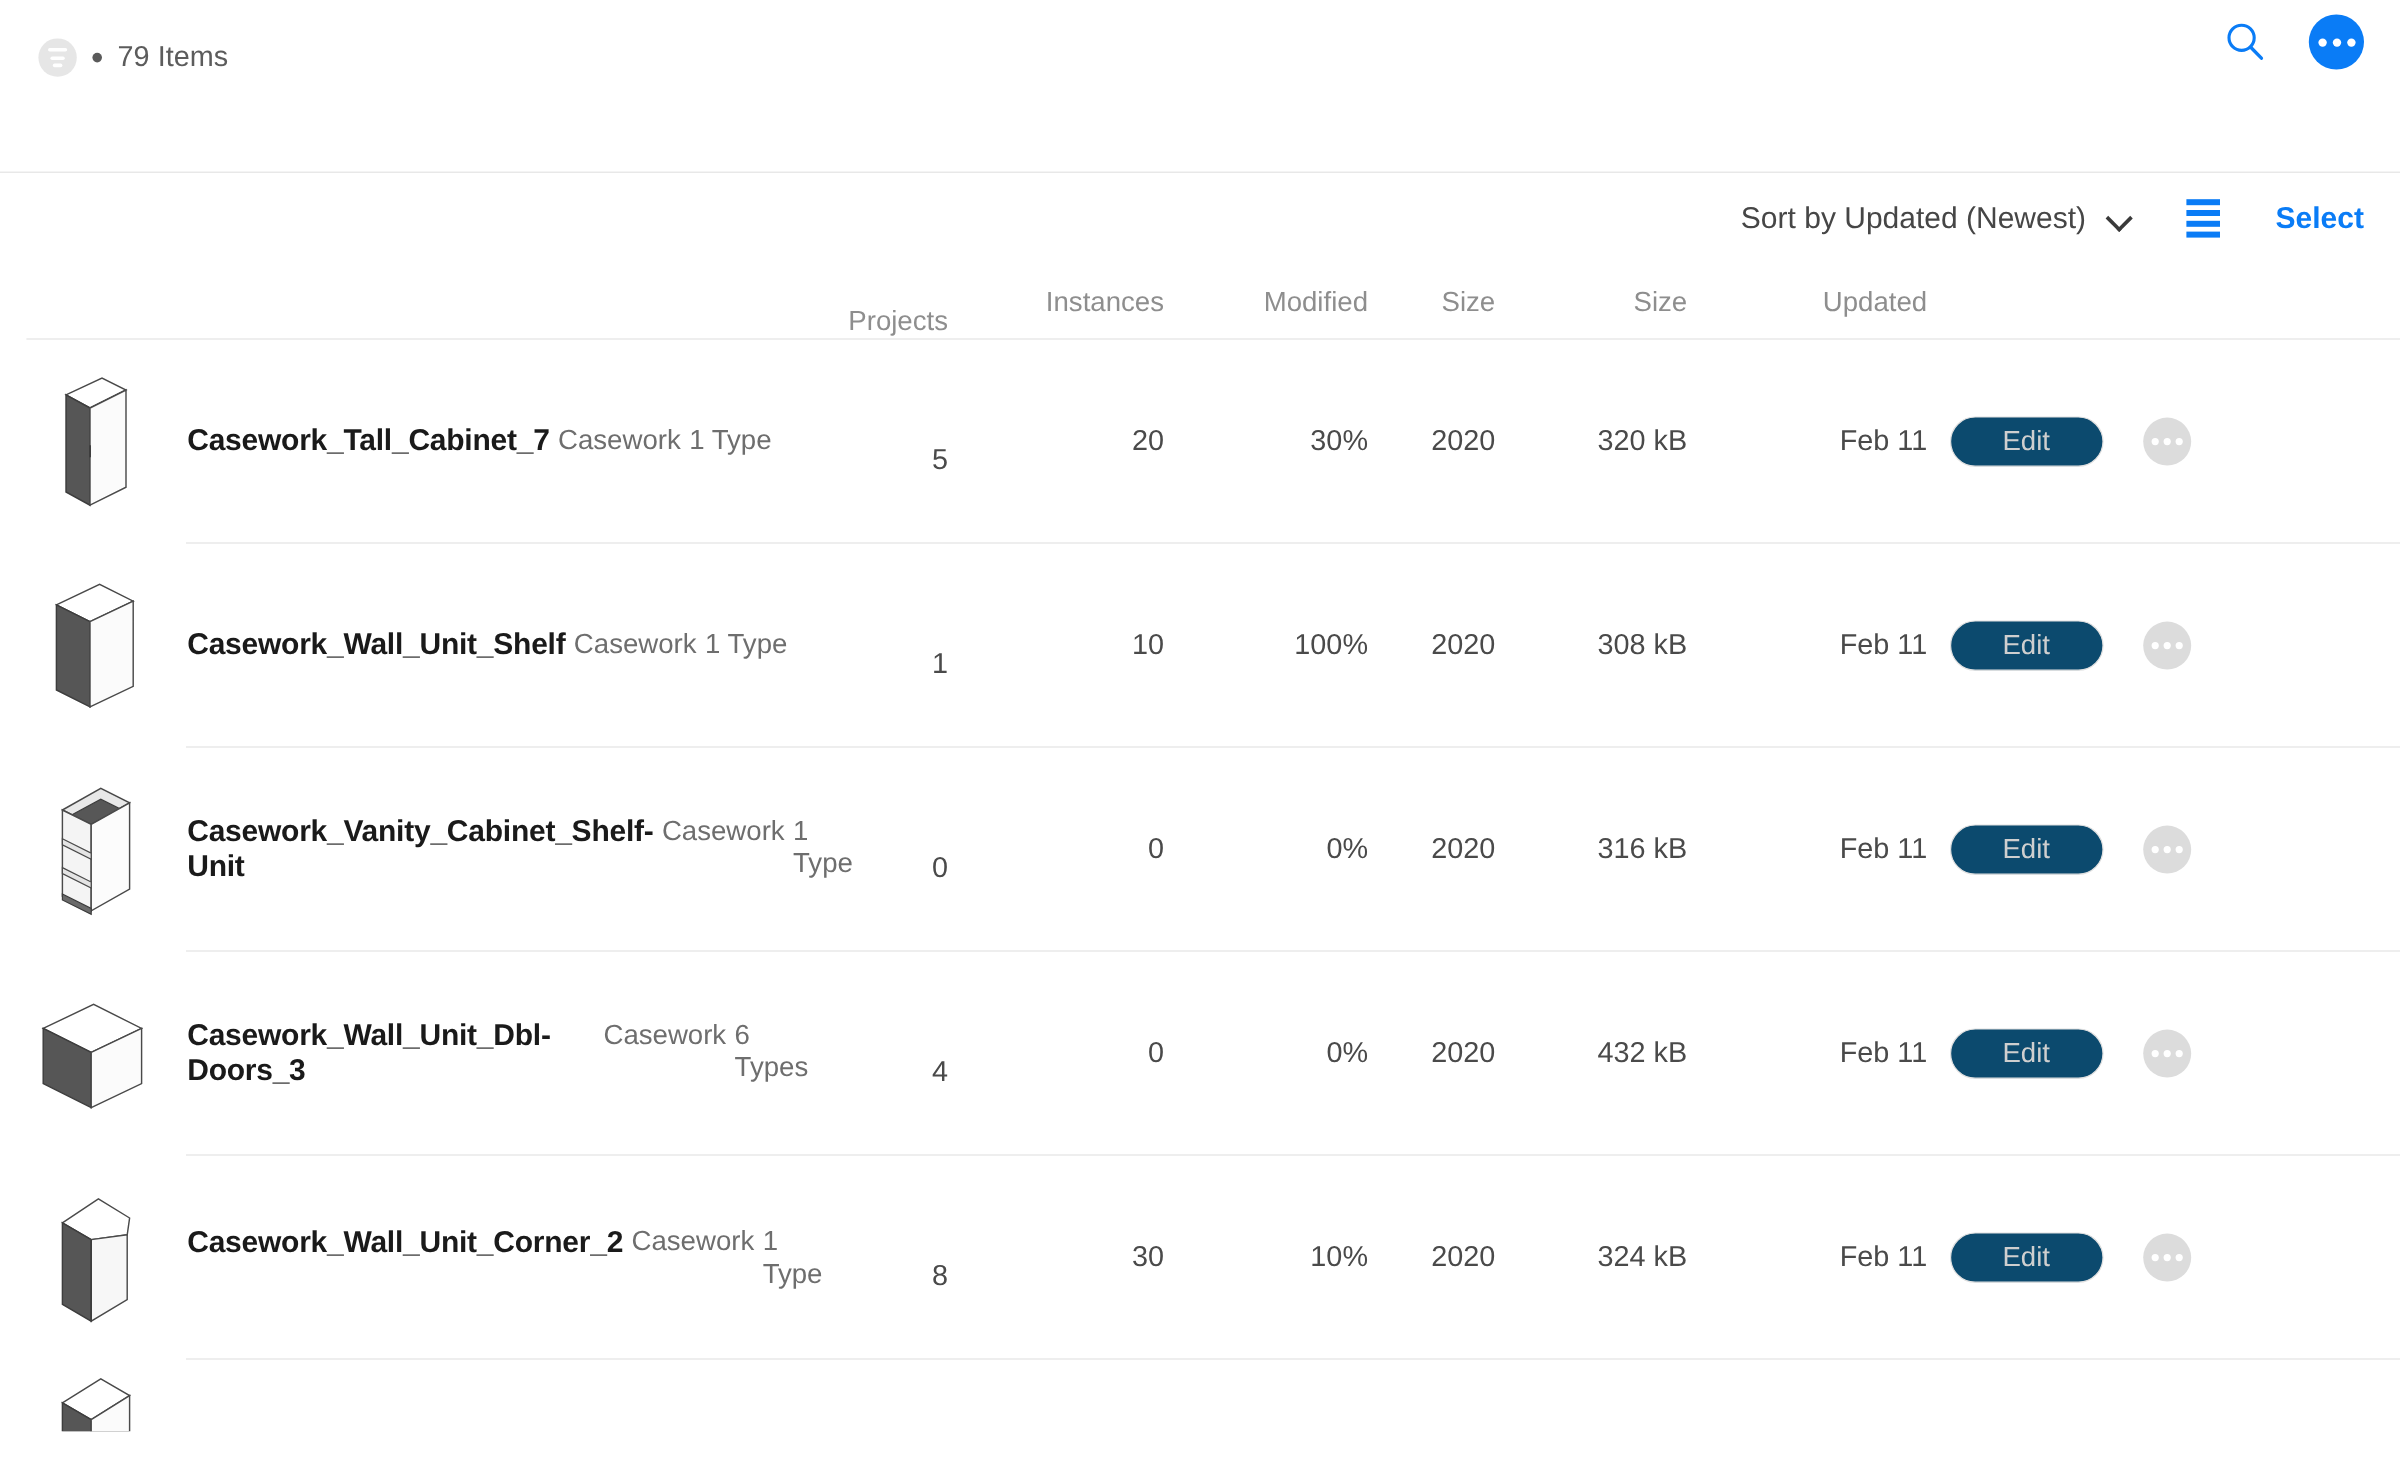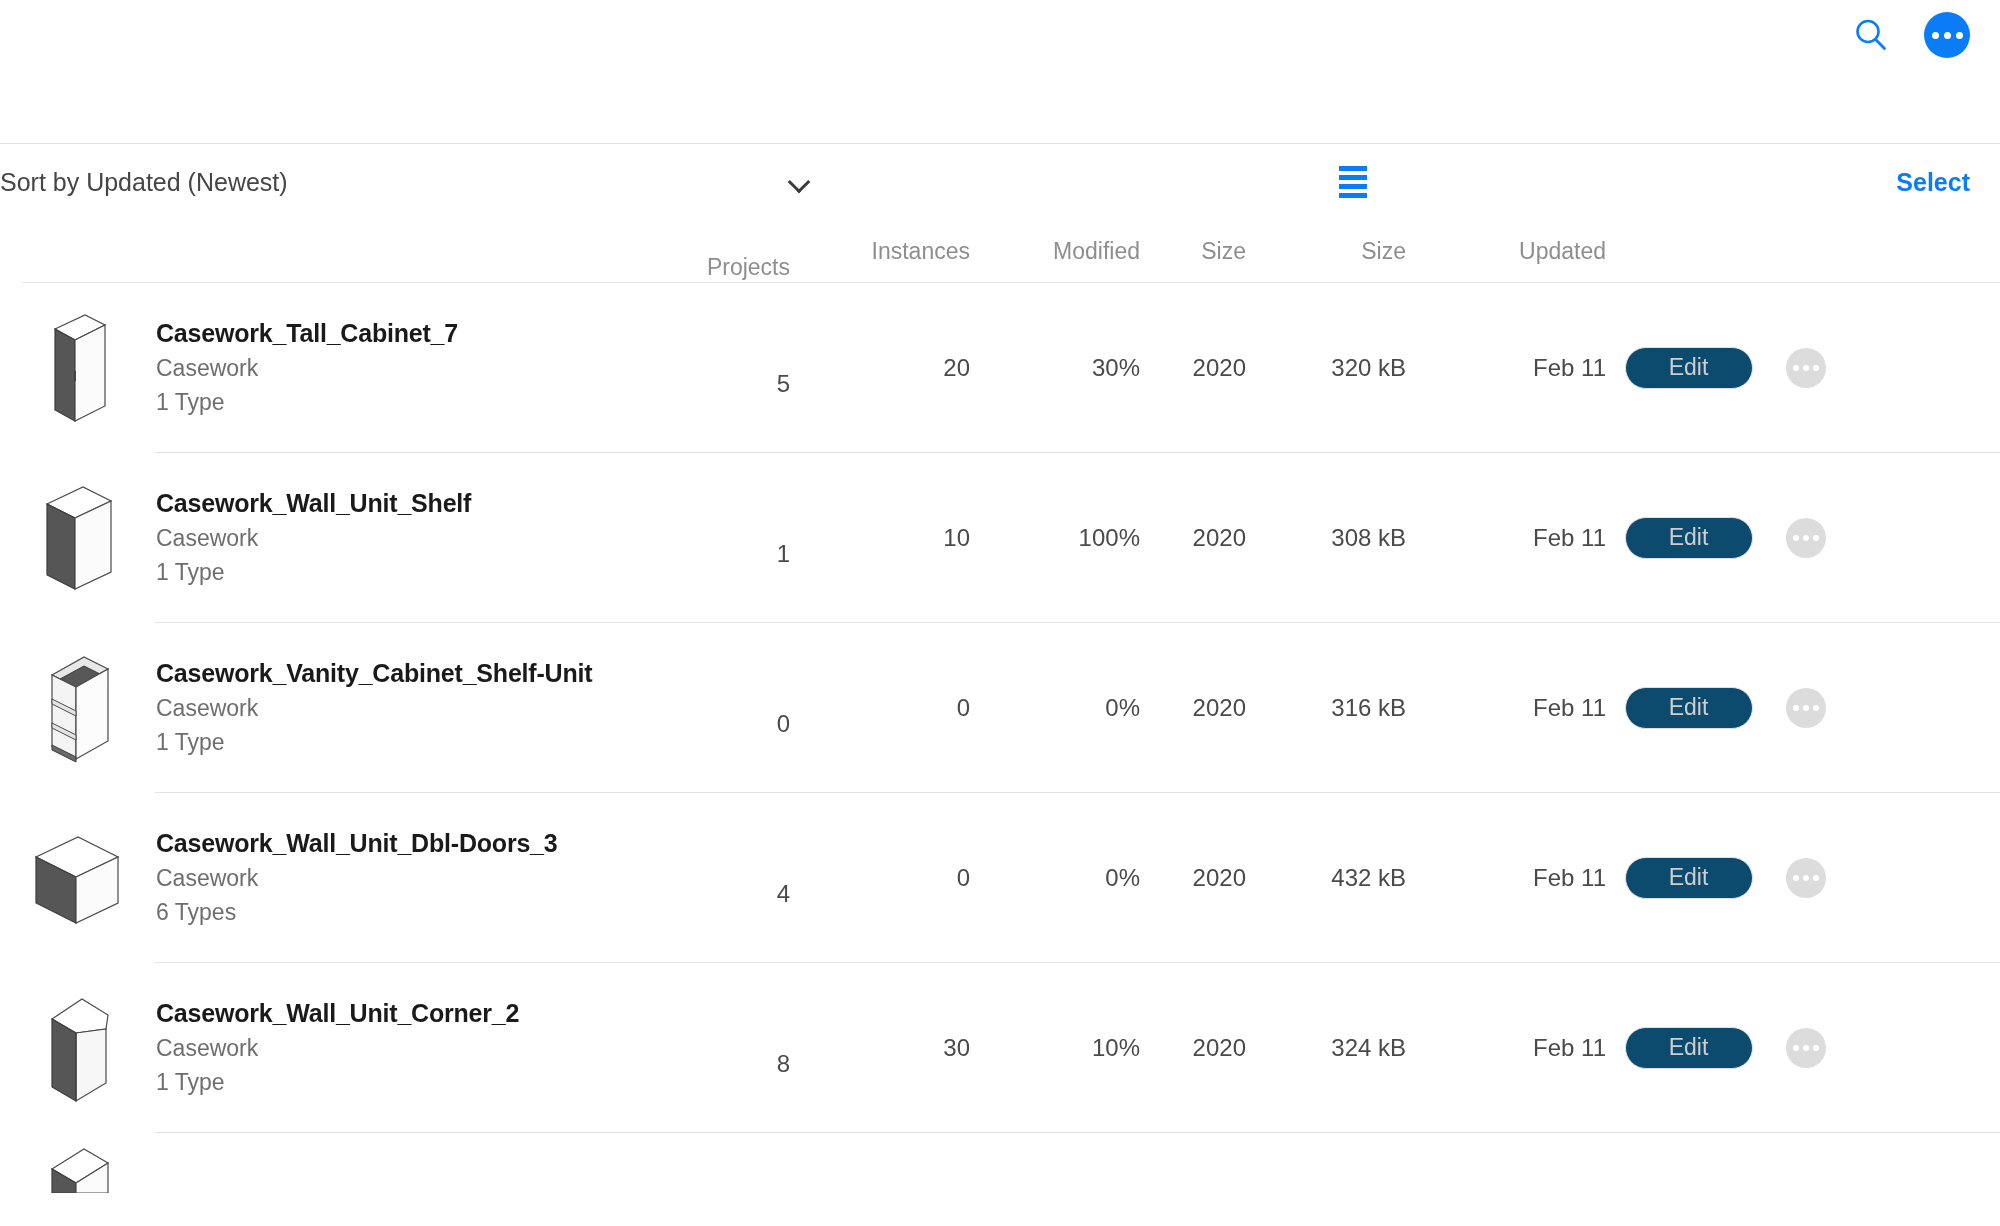--- a/index.html
+++ b/index.html
@@ -97,23 +97,24 @@
     width: 100%;
     height: 1px;
     background: #e3e3e3;
   }
 
   
   .sortbar {
     height: 76px;
     display: flex;
     align-items: center;
-    justify-content: space-between;
+    justify-content: flex-end;
     padding-right: 30px;
     gap: 0;
+    margin-left: 47px;
   }
   .sort-label {
     font-size: 25px;
     color: #464646;
   }
   .chev-down {
     width: 18px; height: 11px;
     position: relative;
     margin-left: 18px;
     margin-right: 48px;
@@ -177,21 +178,21 @@
   .row-name-cell {
     width: 650px; flex: none;
     display: flex; align-items: center; gap: 26px;
   }
   .thumb {
     width: 100px; height: 118px;
     flex: none;
     display: flex; align-items: center; justify-content: center;
   }
   .thumb svg { display: block; }
-  .name-block { display: flex; flex-direction: column; gap: 7px; }
+  .name-block { display: flex; flex-direction: row; gap: 7px; }
   .item-title {
     font-size: 25px;
     font-weight: bold;
     color: #1a1a1a;
     letter-spacing: -0.2px;
   }
   .item-sub {
     font-size: 23px;
     color: #6e6e6e;
   }
@@ -218,20 +219,29 @@
 
   .row.partial { height: 60px; align-items: flex-start; overflow: hidden; }
   .row.partial .thumb { height: 60px; align-items: flex-start; overflow: hidden; }
   .row.partial .name-block { padding-top: 6px; }
 </style>
 </head>
 <body>
 
 <div class="header">
 
+  <div class="subtitle-row">
+    <div class="filter-chip">
+      <i></i>
+        <i></i>
+        <i></i>
+    </div>
+    <span class="dot-sep"></span>
+    <span class="item-count">79 Items</span>
+  </div>
 
   <div class="header-actions">
     <span class="search-icon">
       <svg width="38" height="38" viewBox="0 0 38 38">
         <circle cx="16" cy="15.5" r="10.5" fill="none" stroke="#0a7cf6" stroke-width="2.6"></circle>
         <line x1="23.6" y1="23.4" x2="32.5" y2="32.5" stroke="#0a7cf6" stroke-width="2.8" stroke-linecap="round"></line>
       </svg>
     </span>
     <span class="more-blue">
       <i></i>

